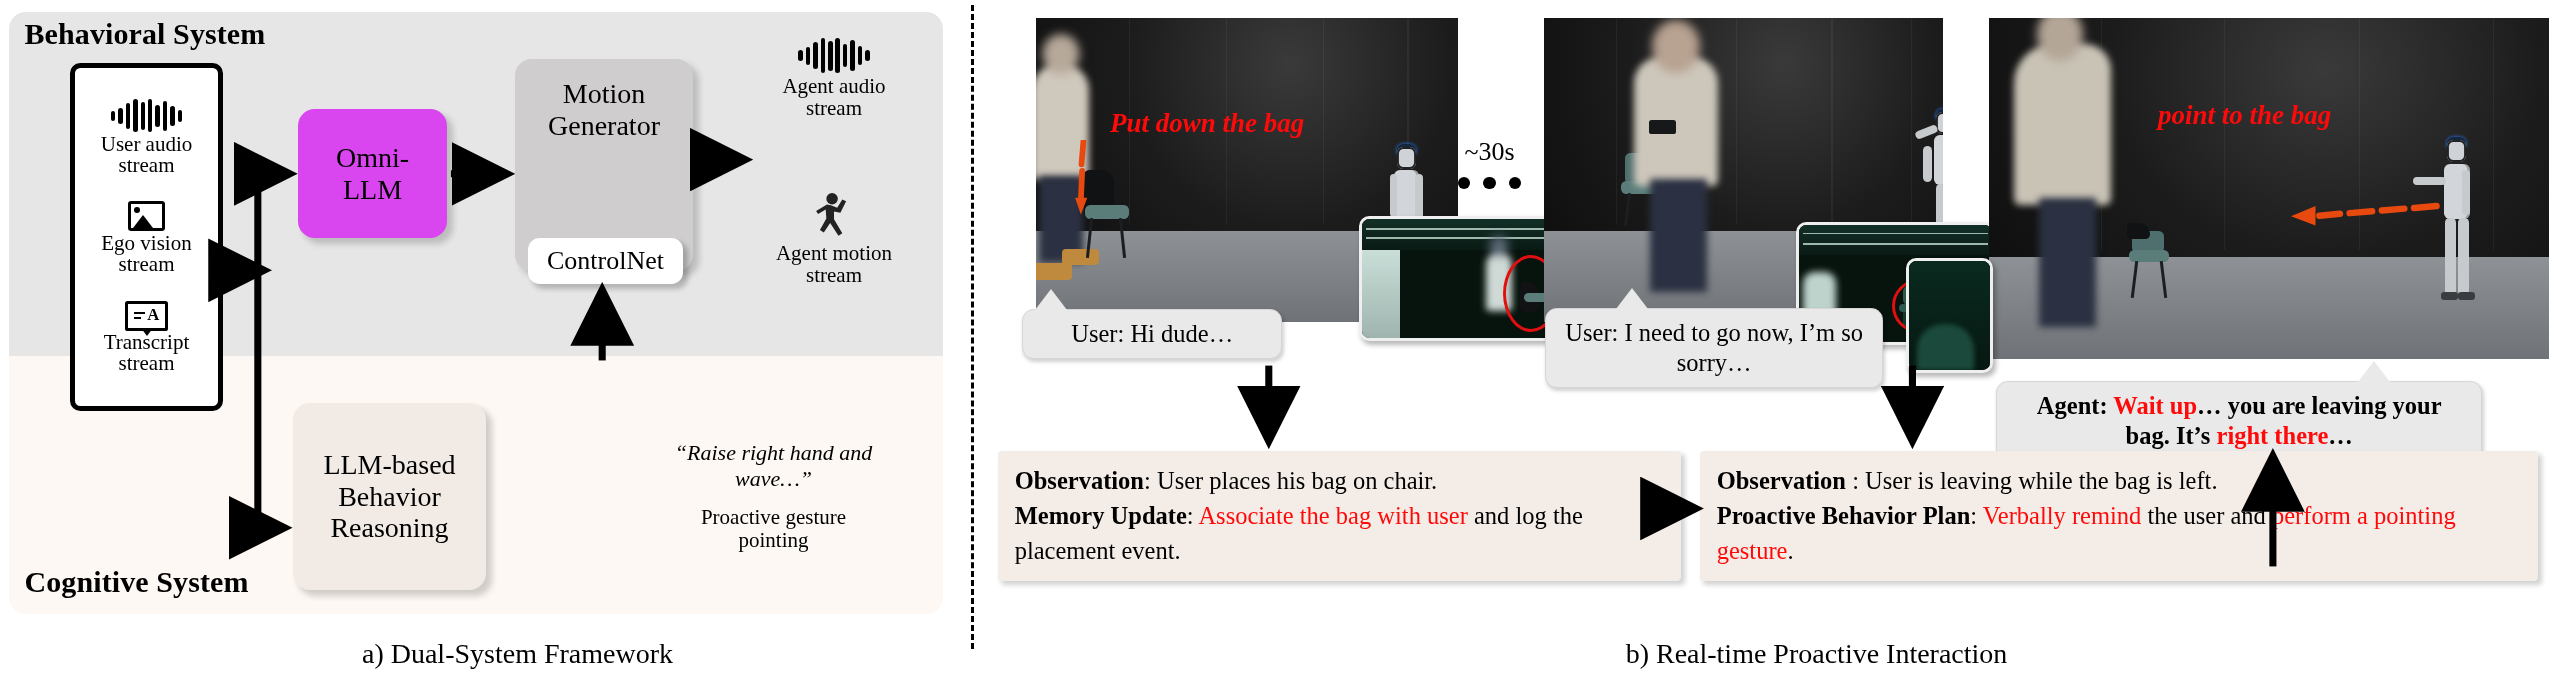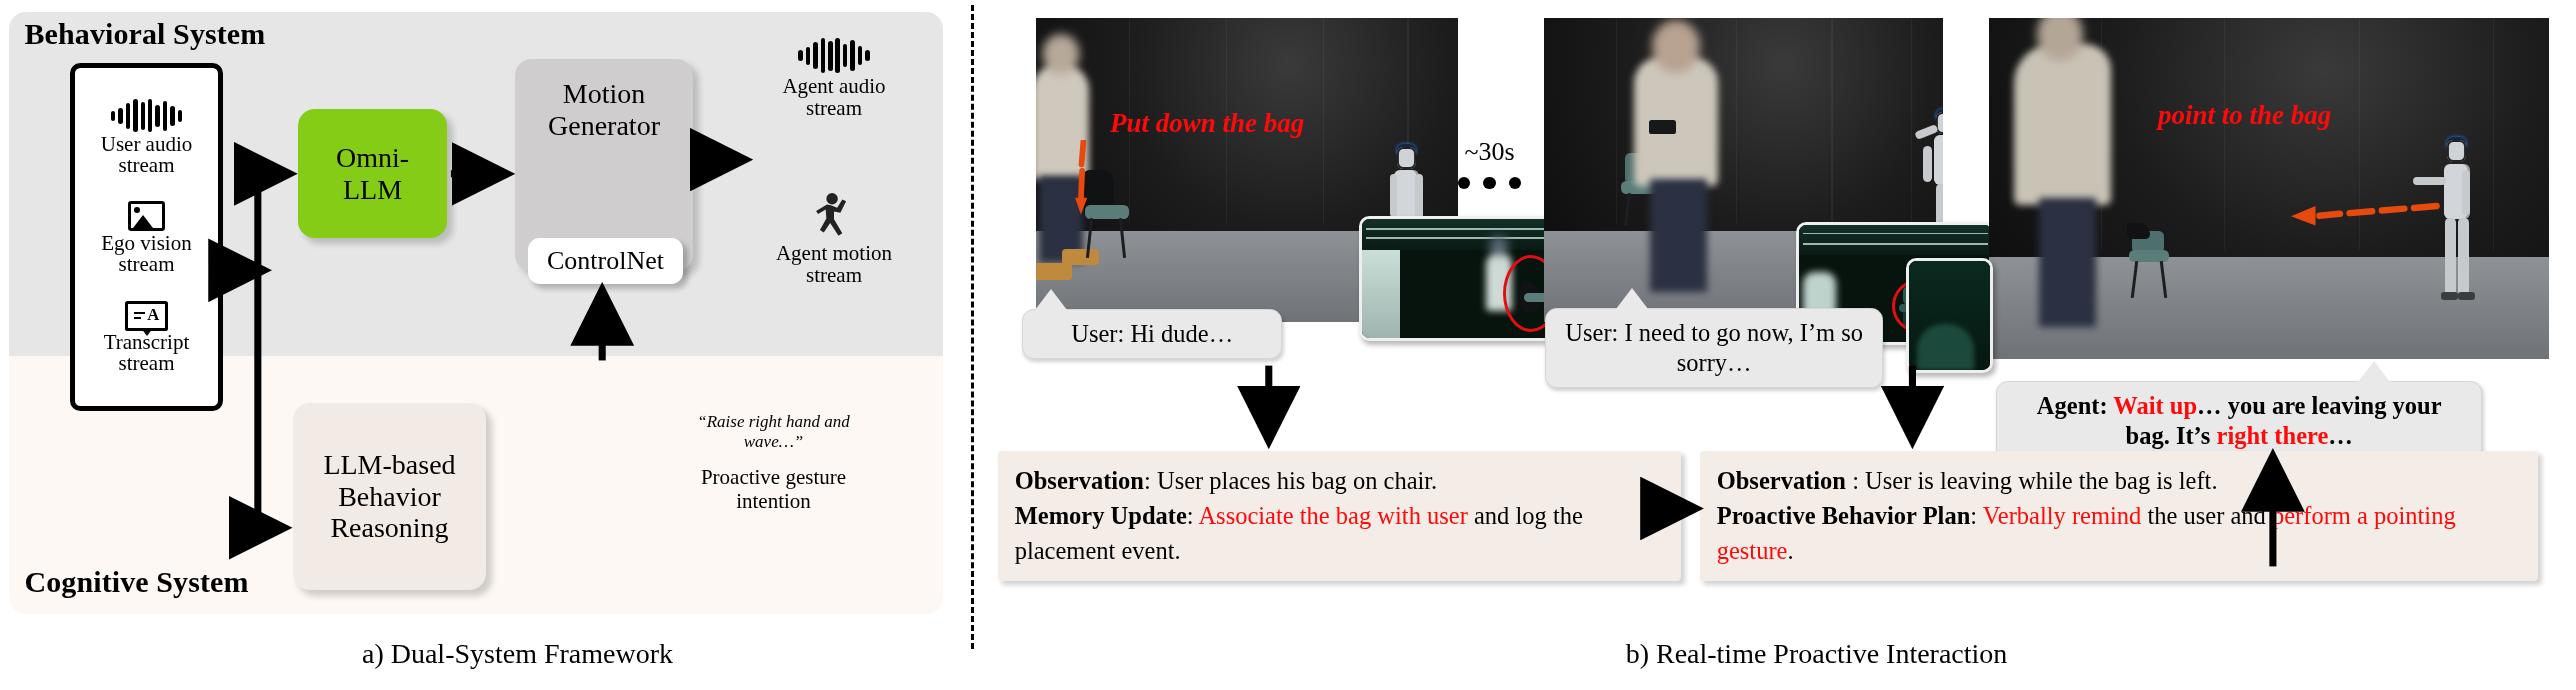--- a/index.html
+++ b/index.html
@@ -43,39 +43,39 @@
   .tr-ico .lines i{display:block;height:2.6px;background:#000;}
   .tr-ico .lines i:nth-child(1){width:11px;}
   .tr-ico .lines i:nth-child(2){width:7px;}
   .tr-ico .bigA{font-size:16.7px;font-weight:bold;line-height:1;font-family:"Liberation Serif",serif;}
   .tr-tail{position:absolute;left:13px;bottom:-8.4px;width:0;height:0;
       border-left:6.4px solid transparent;border-right:6.4px solid transparent;border-top:8.4px solid #000;}
 
   
   .pbox{position:absolute;border-radius:16.7px;display:flex;align-items:center;justify-content:center;
       text-align:center;line-height:1.12;box-shadow:5.8px 5.8px 6.4px rgba(0,0,0,.18);}
-  #omni-llm{left:298px;top:109px;width:149px;height:129px;background:#84cc16;font-size:28px;}
+  #omni-llm{left:298px;top:109px;width:149px;height:129px;background:#d946ef;font-size:28px;}
   #motion-gen{left:515px;top:59px;width:178px;height:193px;background:#cfcdcd;font-size:28px;
       align-items:flex-start;padding-top:19.3px;}
   #controlnet{left:528px;top:238px;width:155px;height:46px;background:#fff;font-size:26px;
       border-radius:11.6px;box-shadow:4.5px 4.5px 5.2px rgba(0,0,0,.22);}
   #llm-reason{left:293px;top:403px;width:193px;height:187px;background:#f2eae4;font-size:28px;}
 
   
   .out-item{position:absolute;display:flex;flex-direction:column;align-items:center;width:174px;}
   #out-audio{left:747px;top:39px;}
   #out-motion{left:747px;top:193px;}
   .out-label{font-size:21px;line-height:1.04;text-align:center;margin-top:3.9px;}
 
   
   .walker{width:40px;height:46px;position:relative;}
 
   
   #quote-wrap{position:absolute;left:667px;top:412px;width:213px;text-align:center;}
-  #quote{font-style:italic;font-size:17px;line-height:1.18;}
+  #quote{font-style:italic;font-size:22px;line-height:1.18;margin-top:28px;}
   #quote-sub{font-size:21px;line-height:1.12;margin-top:14px;}
 
   
   #arrows-a{position:absolute;left:0;top:0;width:963px;height:690px;pointer-events:none;}
 
   
   .caption{position:absolute;font-size:28px;color:#000;text-align:center;padding-left:36px;}
   #cap-a{left:0;top:638px;width:963px;}
   #cap-b{left:985px;top:638px;width:1591px;}
 
@@ -244,21 +244,21 @@
         <svg width="40" height="46" viewBox="0 0 62 72">
           <circle cx="28" cy="9" r="9" fill="#222"></circle>
           <path d="M26 19 L36 23 L44 10 L50 13 L41 31 L31 29 L31 41 L44 63 L38 67 L25 47 L15 62 L9 58 L19 40 L18 26 L6 33 L3 28 L20 18 Z" fill="#222"></path>
         </svg>
       </div>
       <div class="out-label">Agent motion<br>stream</div>
     </div>
 
     <div id="quote-wrap">
       <div id="quote">“Raise right hand and wave…”</div>
-      <div id="quote-sub">Proactive gesture intention</div>
+      <div id="quote-sub">Proactive gesture pointing</div>
     </div>
 
     <svg id="arrows-a" viewBox="0 0 1495 1072" width="963" height="690">
       <defs>
         <marker id="ah" markerWidth="9" markerHeight="9" refX="7" refY="4.5" orient="auto">
           <path d="M0,0 L9,4.5 L0,9 Z" fill="#000"></path>
         </marker>
       </defs>
       <g stroke="#000" stroke-width="11" fill="none" marker-end="url(#ah)">
 

